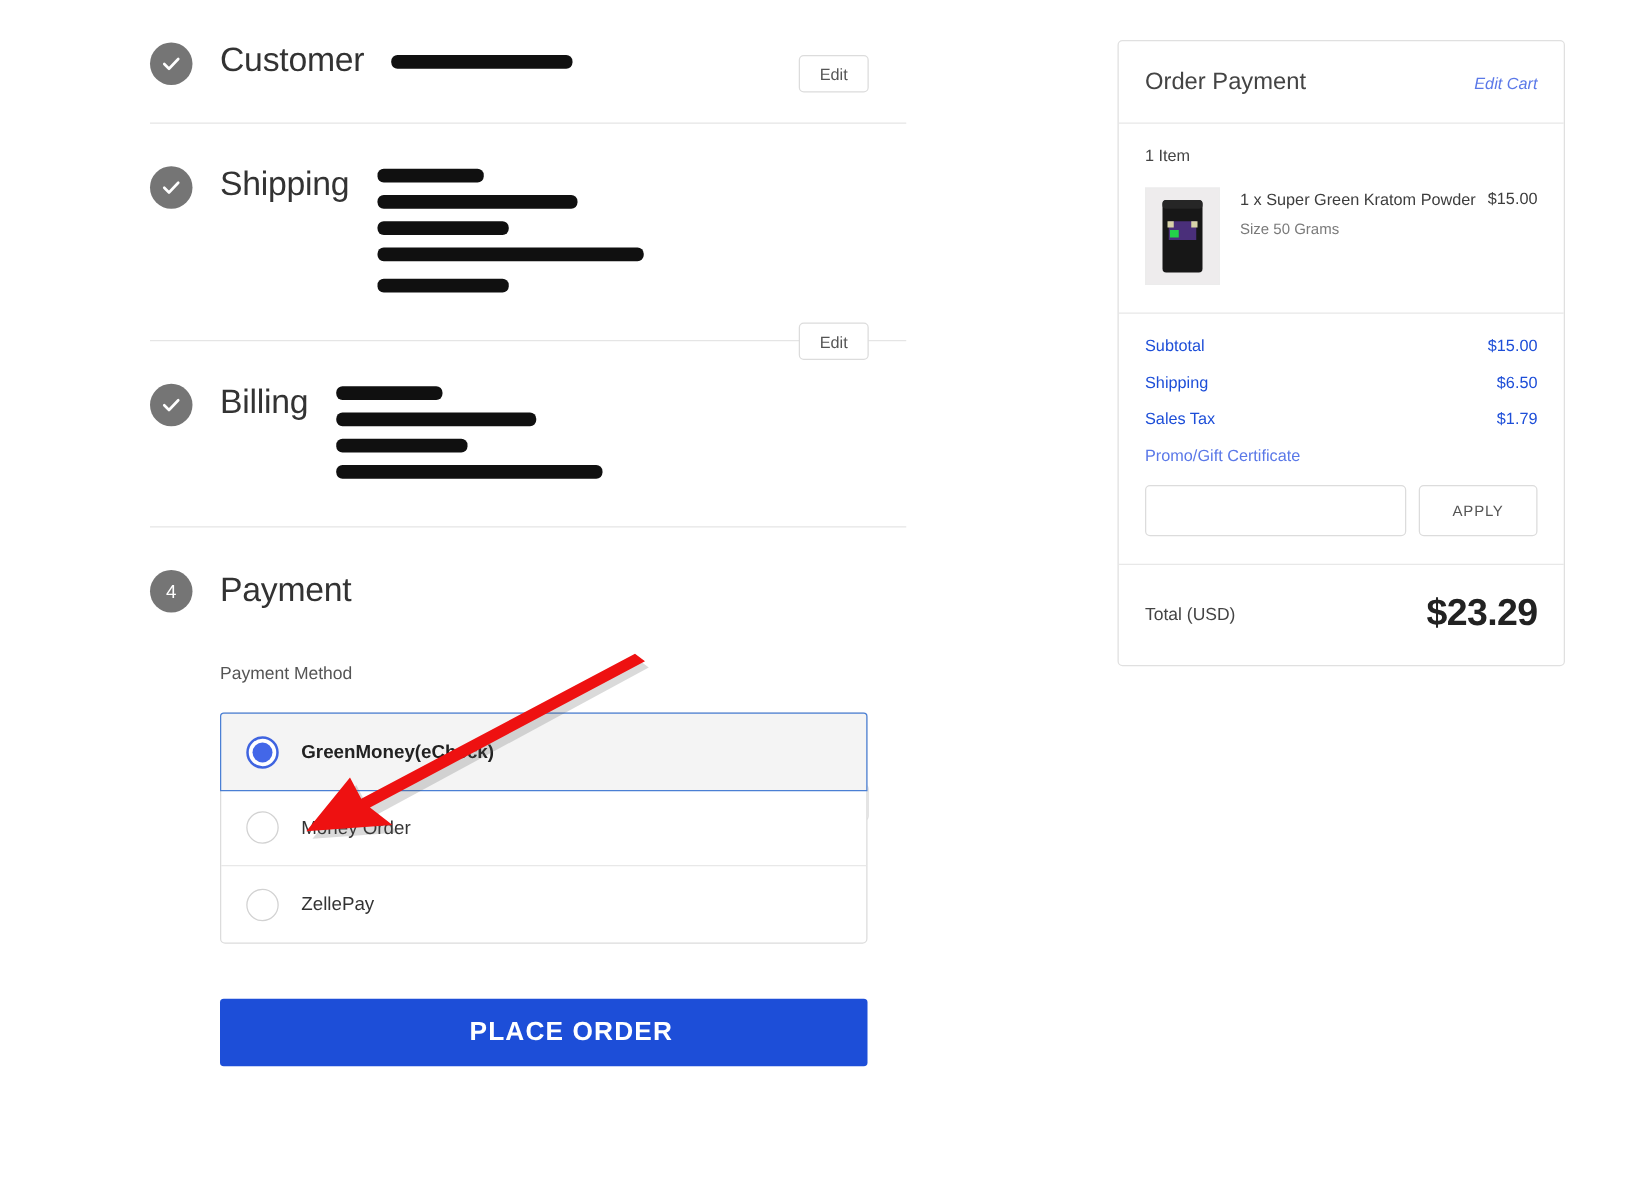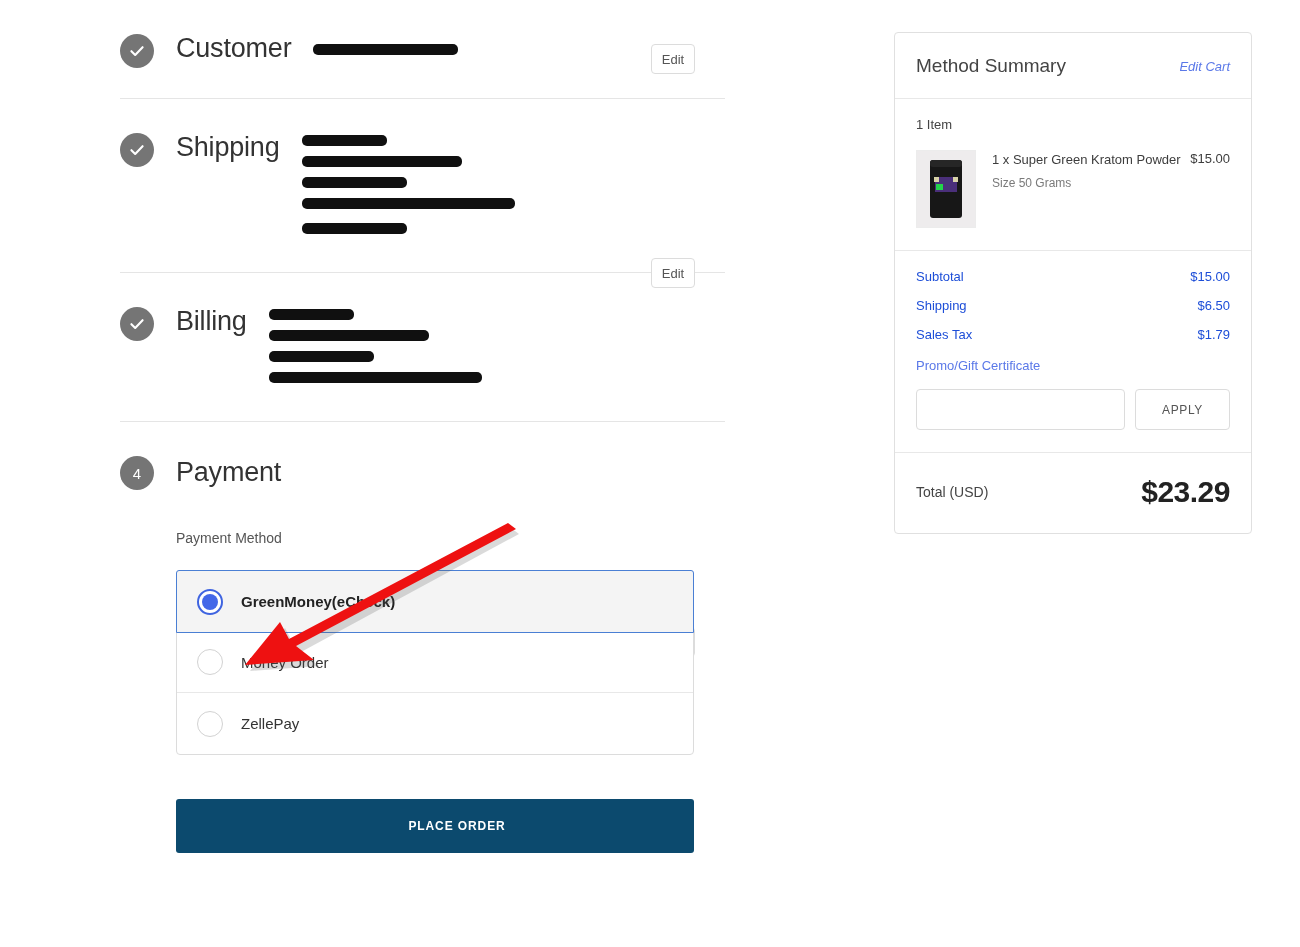--- a/index.html
+++ b/index.html
@@ -39,21 +39,21 @@
     font-size: 27px; font-weight: 400; color: #333333;
     line-height: 36px; letter-spacing: -0.2px;
     white-space: nowrap;
   }
   .step-info { margin-left: 22px; padding-top: 6px; flex: 1; }
   .redact-line { height: 11px; border-radius: 5px; background: #101010; margin-bottom: 10px; }
   .redact-line.gap { margin-top: 14px; }
 
   .edit-btn {
     position: absolute; right: 30px; top: 44px;
-    width: 44px; height: 30px;
+    width: 56px; height: 30px;
     border: 1px solid #dcdcdc; border-radius: 4px;
     background: #ffffff; color: #555555;
     font-size: 13px; font-family: "Liberation Sans", sans-serif;
     cursor: pointer;
   }
 
   .payment-label {
     padding-left: 56px; margin-top: 36px;
     font-size: 14px; color: #555555;
   }
@@ -93,22 +93,22 @@
     content: ""; position: absolute;
     left: 3px; top: 3px; width: 16px; height: 16px;
     border-radius: 50%; background: #4367e8;
   }
   .method-label { font-size: 15px; color: #333333; }
   .method.selected .method-label { font-weight: bold; color: #222222; }
 
   .place-order {
     margin-top: 44px; margin-left: 56px;
     width: 518px; height: 54px;
-    background: #0c4a6e; border: none; border-radius: 3px;
-    color: #ffffff; font-size: 12px; font-weight: bold;
+    background: #1d4ed8; border: none; border-radius: 3px;
+    color: #ffffff; font-size: 21px; font-weight: bold;
     letter-spacing: 0.9px; cursor: pointer;
     font-family: "Liberation Sans", sans-serif;
     padding-left: 44px;
   }
 
   
   .summary {
     position: absolute; left: 894px; top: 32px;
     width: 358px;
     border: 1px solid #e0e0e0; border-radius: 4px;
@@ -245,21 +245,21 @@
           <span class="method-label">ZellePay</span>
         </div>
       </div>
 
       <button class="place-order">PLACE ORDER</button>
     </div>
   </div>
 
   <div class="summary">
     <div class="summary-head">
-      <div class="summary-title">Method Summary</div>
+      <div class="summary-title">Order Payment</div>
       <div class="edit-cart">Edit Cart</div>
     </div>
 
     <div class="items-block">
       <div class="item-count">1 Item</div>
       <div class="item-row">
         <div class="thumb">
           <svg width="42" height="62" viewBox="0 0 42 62" aria-hidden="true">
             <rect x="5" y="2" width="32" height="58" rx="3" fill="#171717"></rect>
             <rect x="5" y="2" width="32" height="7" rx="3" fill="#262626"></rect>

